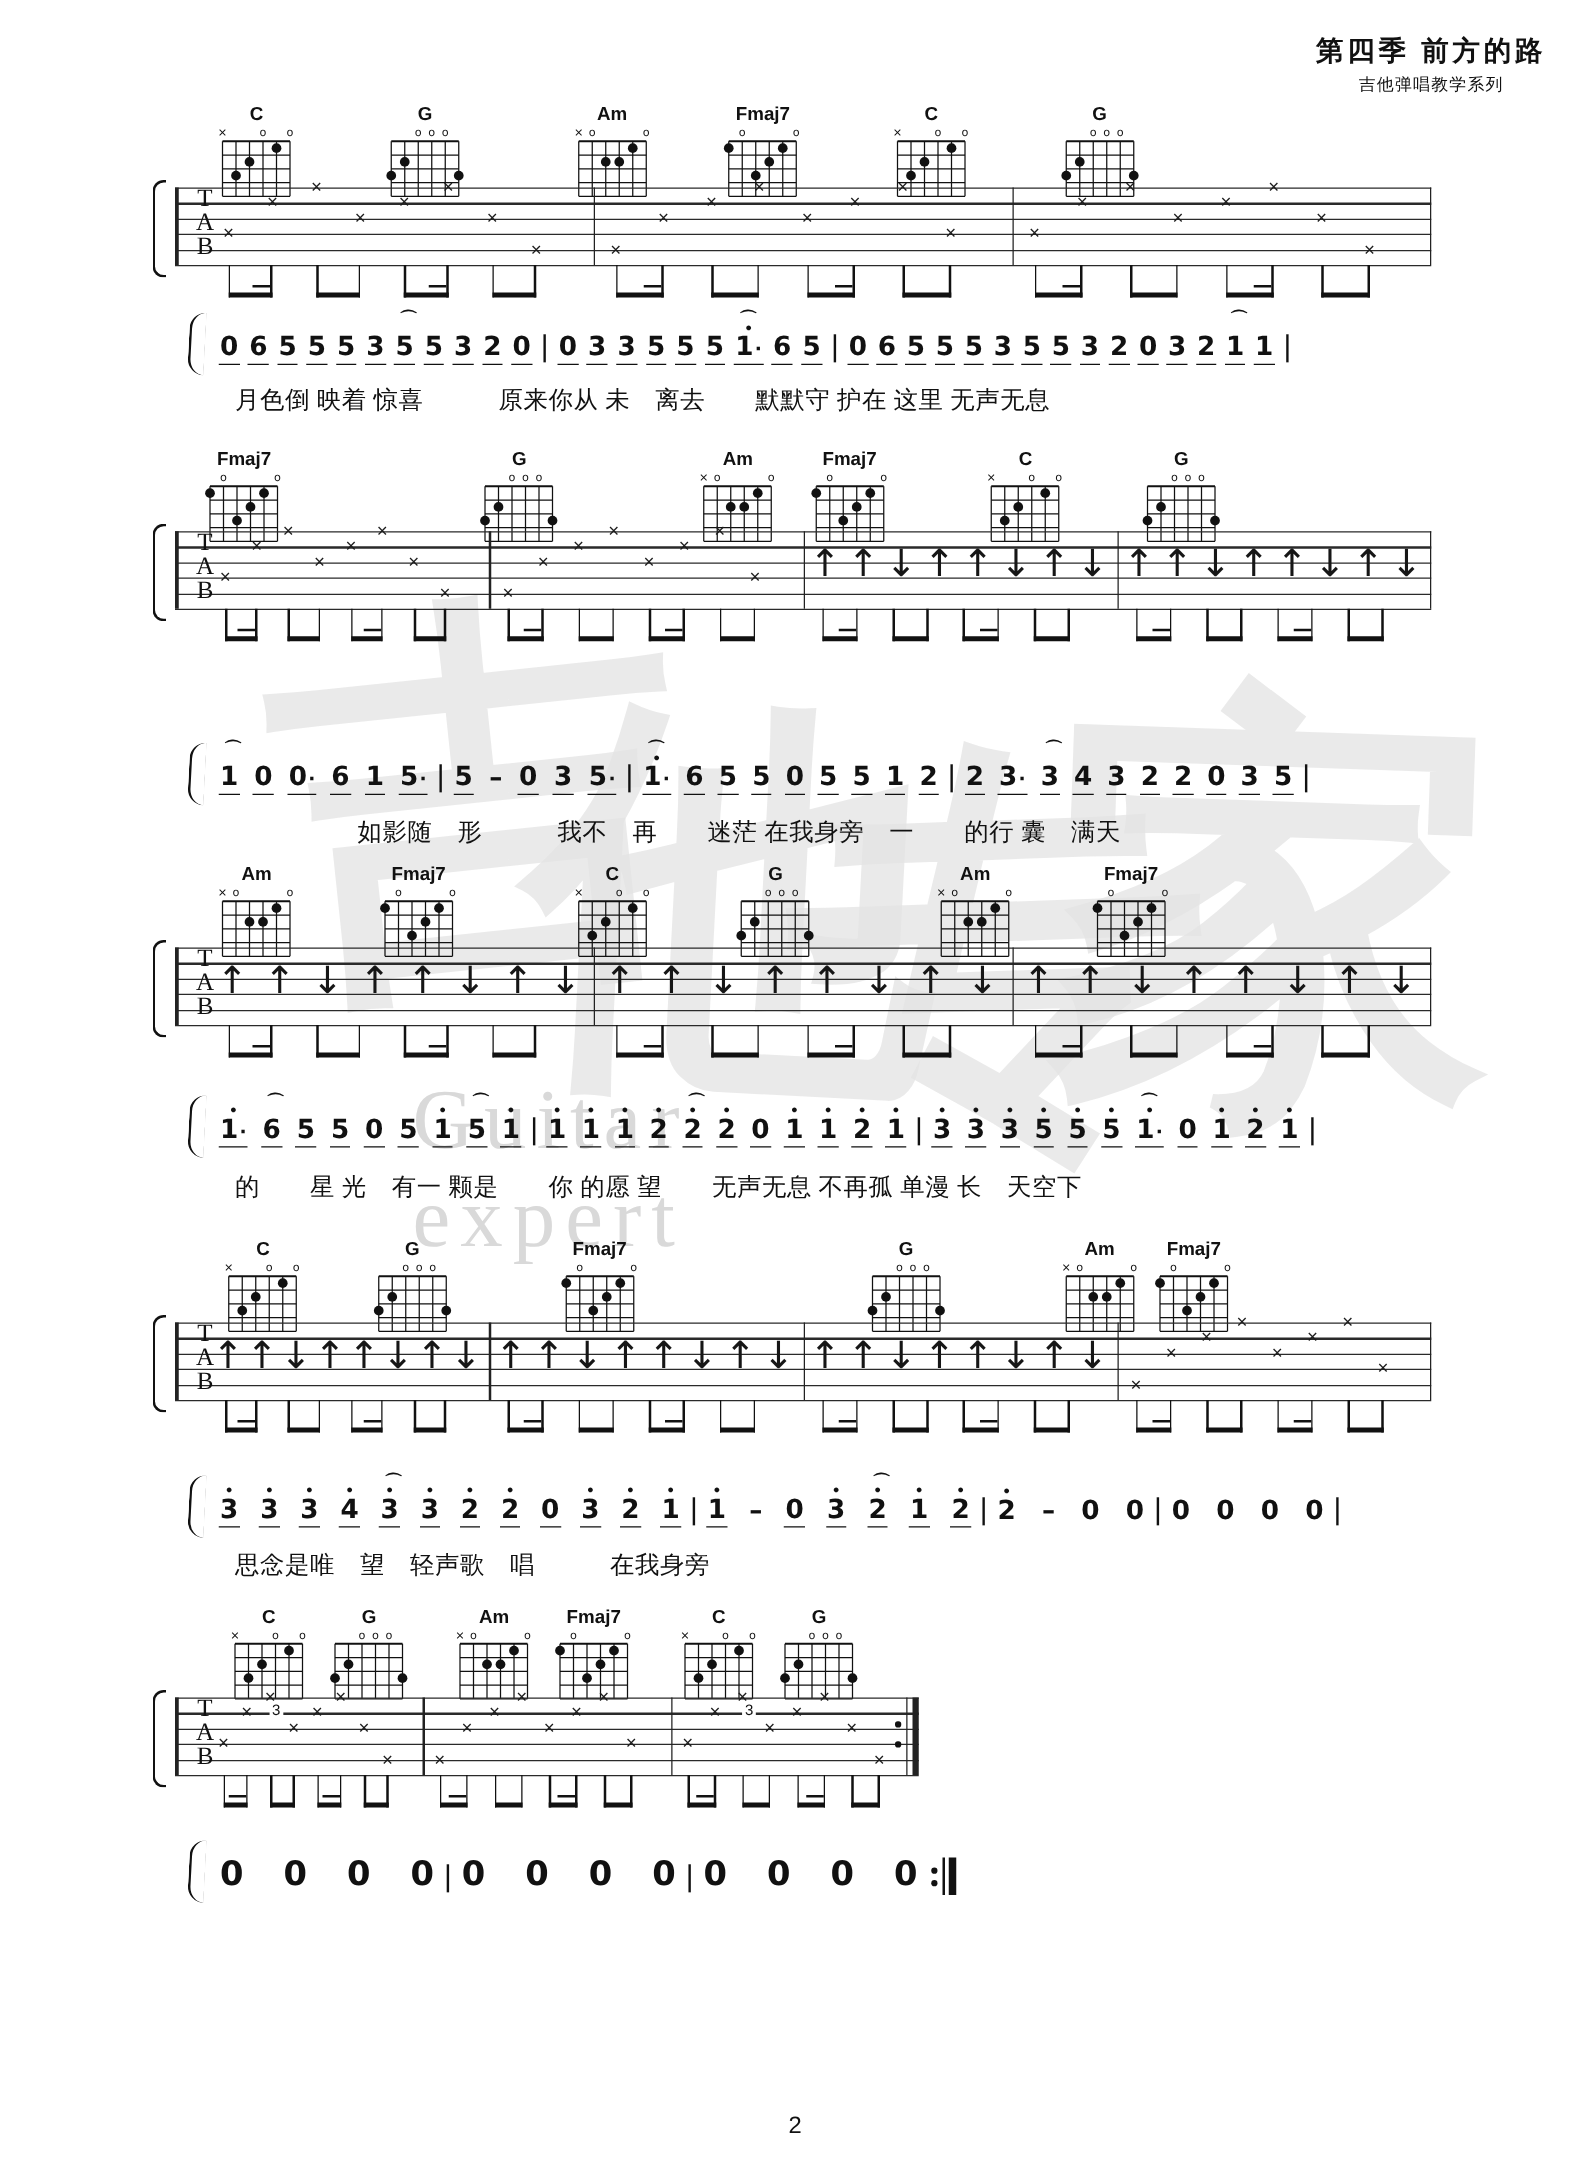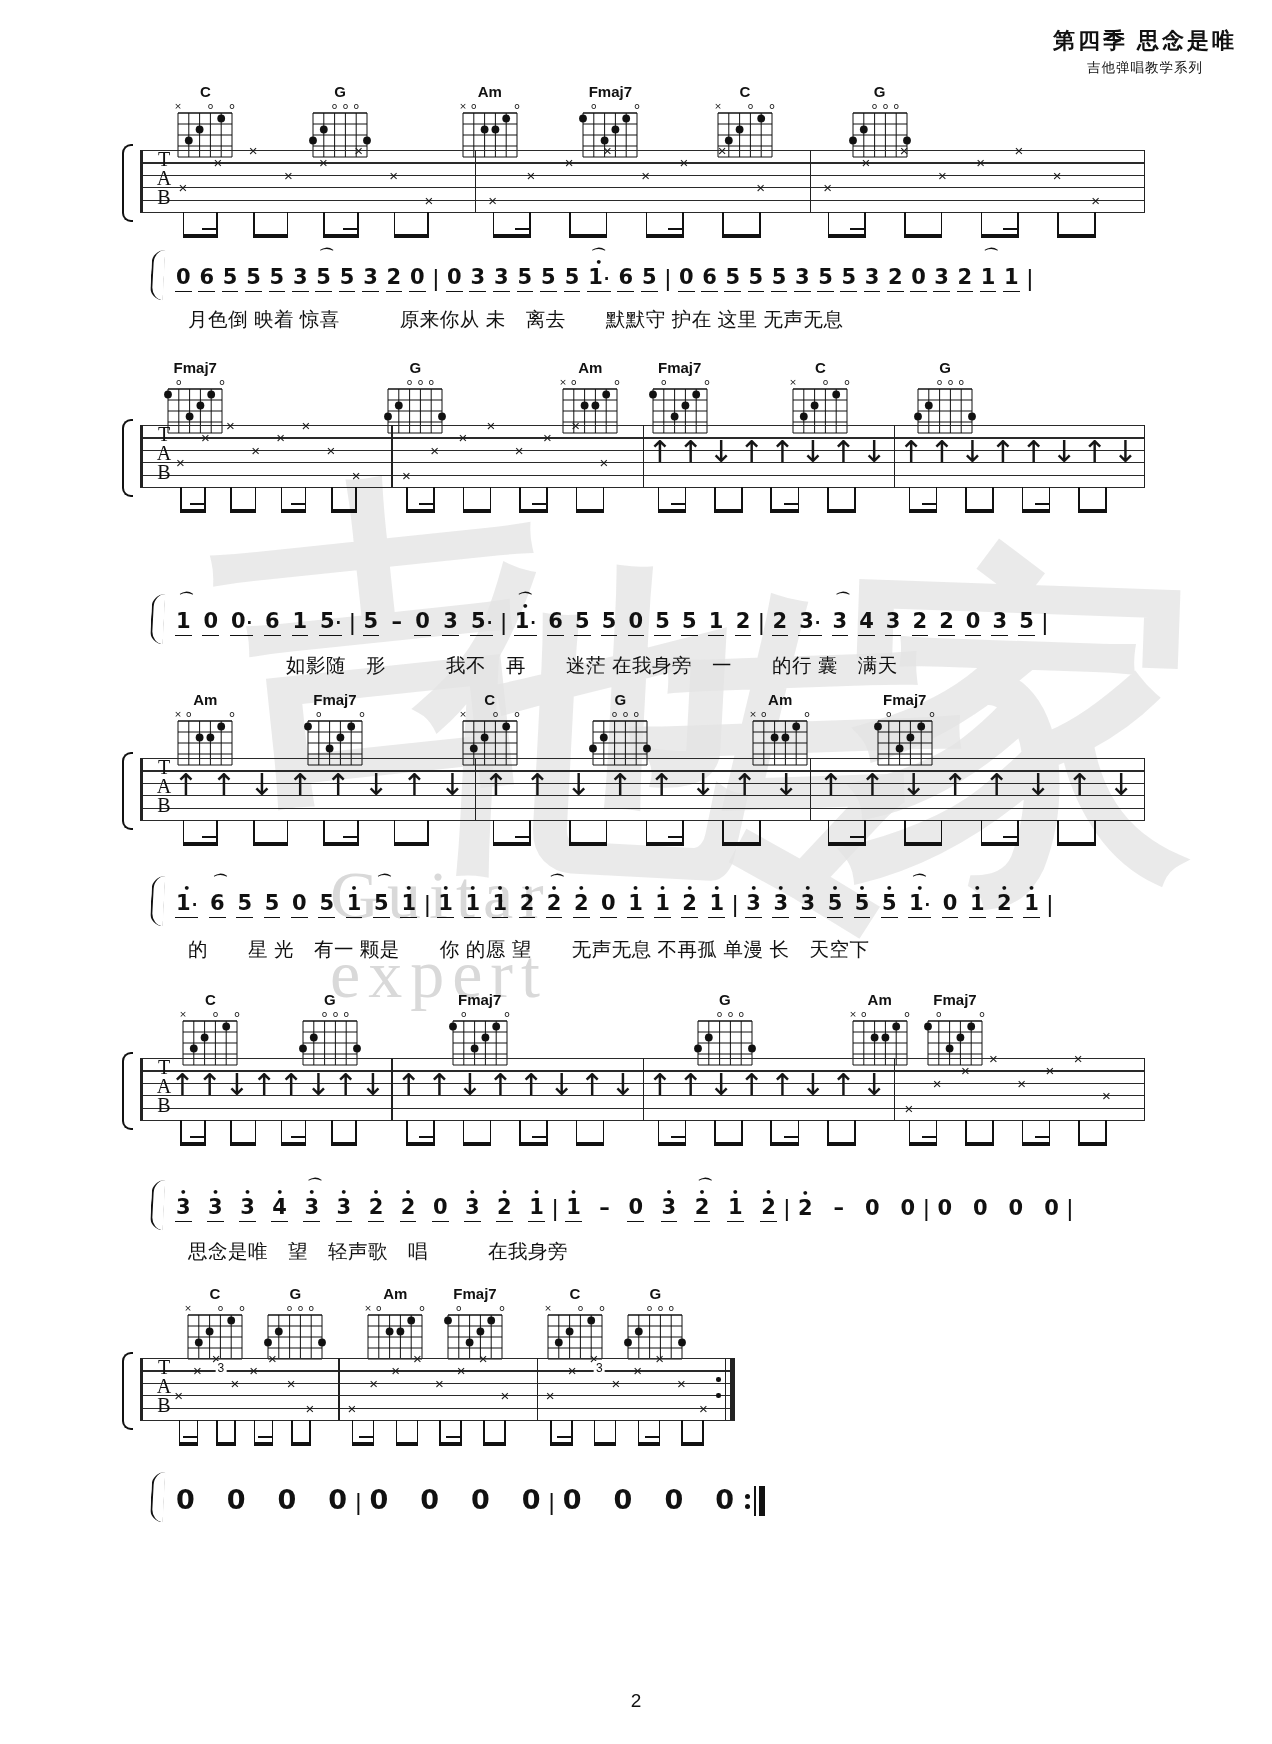--- a/index.html
+++ b/index.html
@@ -46,30 +46,30 @@
   .big .nt{font-size:27px;font-weight:600;}
   .repend{display:flex;align-items:center;margin-left:10px;height:30px;}
   .repend .rd{display:flex;flex-direction:column;justify-content:center;gap:5px;margin-right:4px;}
   .repend .rd i{width:5px;height:5px;border-radius:50%;background:#111;}
   .repend .thin{width:2px;height:30px;background:#111;margin-right:3px;}
   .repend .thick{width:6px;height:30px;background:#111;}
   .mbrace{position:absolute;width:11px;height:50px;border-left:2.5px solid #111;
           border-radius:14px 0 0 14px;transform:rotate(3deg);}
   
   .lyrics-row{position:absolute;font-size:19.5px;letter-spacing:.5px;white-space:pre;z-index:3;
-              font-family:Liberation Sans, sans-serif;}
+              font-family:Liberation Serif, serif;}
   .pagenum{position:absolute;bottom:32px;left:0;right:0;text-align:center;font-size:19px;z-index:3;}
 </style>
 </head>
 <body>
 
 <div class="page">
 
   <div class="header">
-    <div class="t1">第四季 思念是唯</div>
+    <div class="t1">第四季 前方的路</div>
     <div class="t2">吉他弹唱教学系列</div>
   </div>
 
   <div class="wm">
     <div id="wm-cn-holder">
         <div class="wm-cn" style="left: 220px; top: 420px; font-size: 330px; transform: rotate(-6deg);">吉</div>
         <div class="wm-cn" style="left: 420px; top: 500px; font-size: 330px; transform: rotate(3deg);">他</div>
         <div class="wm-cn" style="left: 630px; top: 540px; font-size: 340px; transform: rotate(-2deg);">专</div>
         <div class="wm-cn" style="left: 840px; top: 490px; font-size: 360px; transform: rotate(2deg);">家</div>
       </div>

